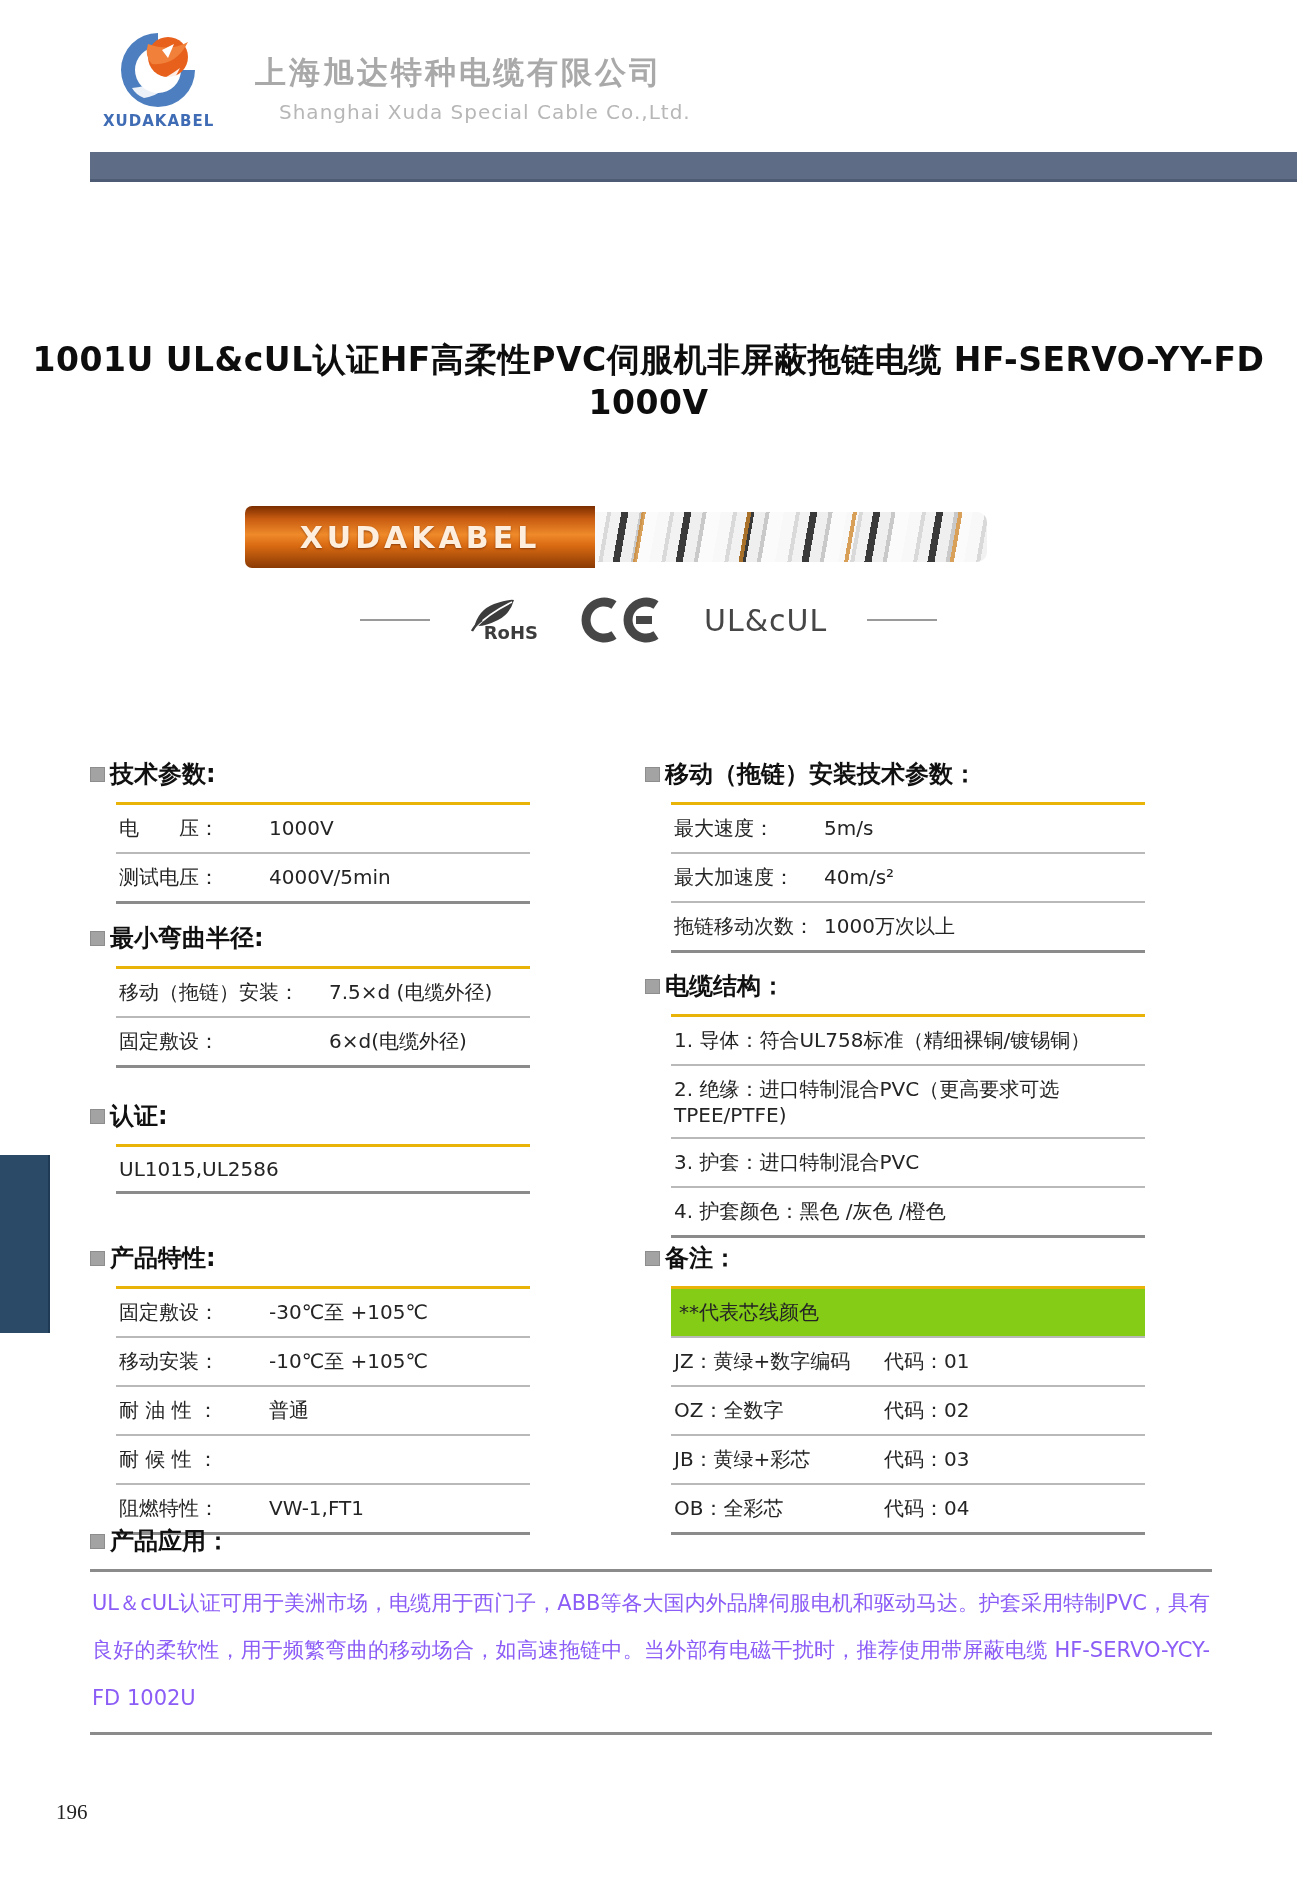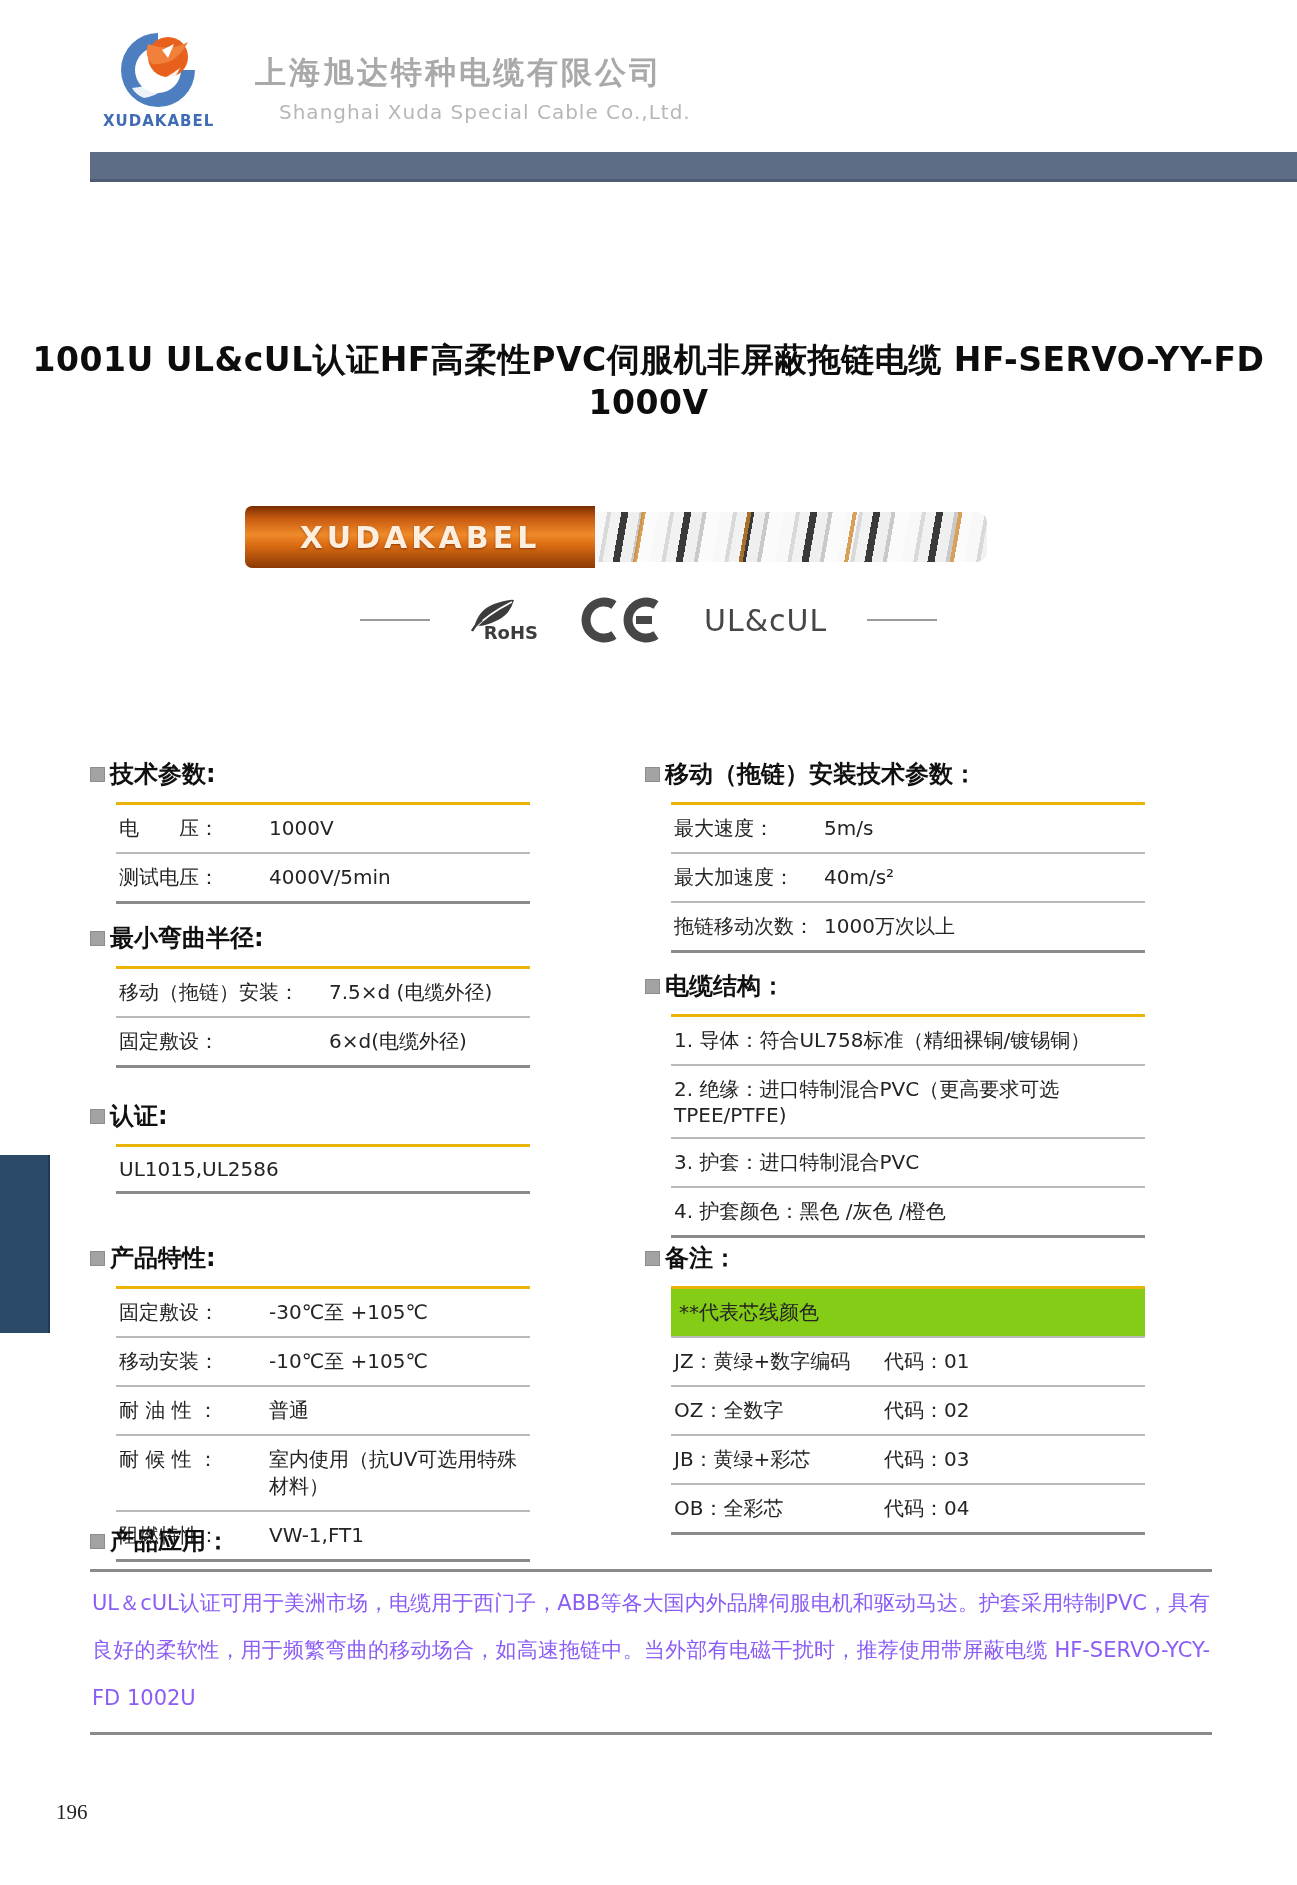--- a/index.html
+++ b/index.html
@@ -190,21 +190,20 @@
     <div class="row">
       <span class="lab">移动安装：</span>
       <span class="val">-10℃至 +105℃</span>
     </div>
     <div class="row">
       <span class="lab">耐 油 性 ：</span>
       <span class="val">普通</span>
     </div>
     <div class="row">
       <span class="lab">耐 候 性 ：</span>
-      <span class="val">室内使用（抗UV可选用特殊材料）</span>
     </div>
     <div class="row">
       <span class="lab">阻燃特性：</span>
       <span class="val">VW-1,FT1</span>
     </div>
   </div>
 </div>
 
 <div class="section" style="left:645px; top:758px; width:500px;">
   <div class="sec-head">

